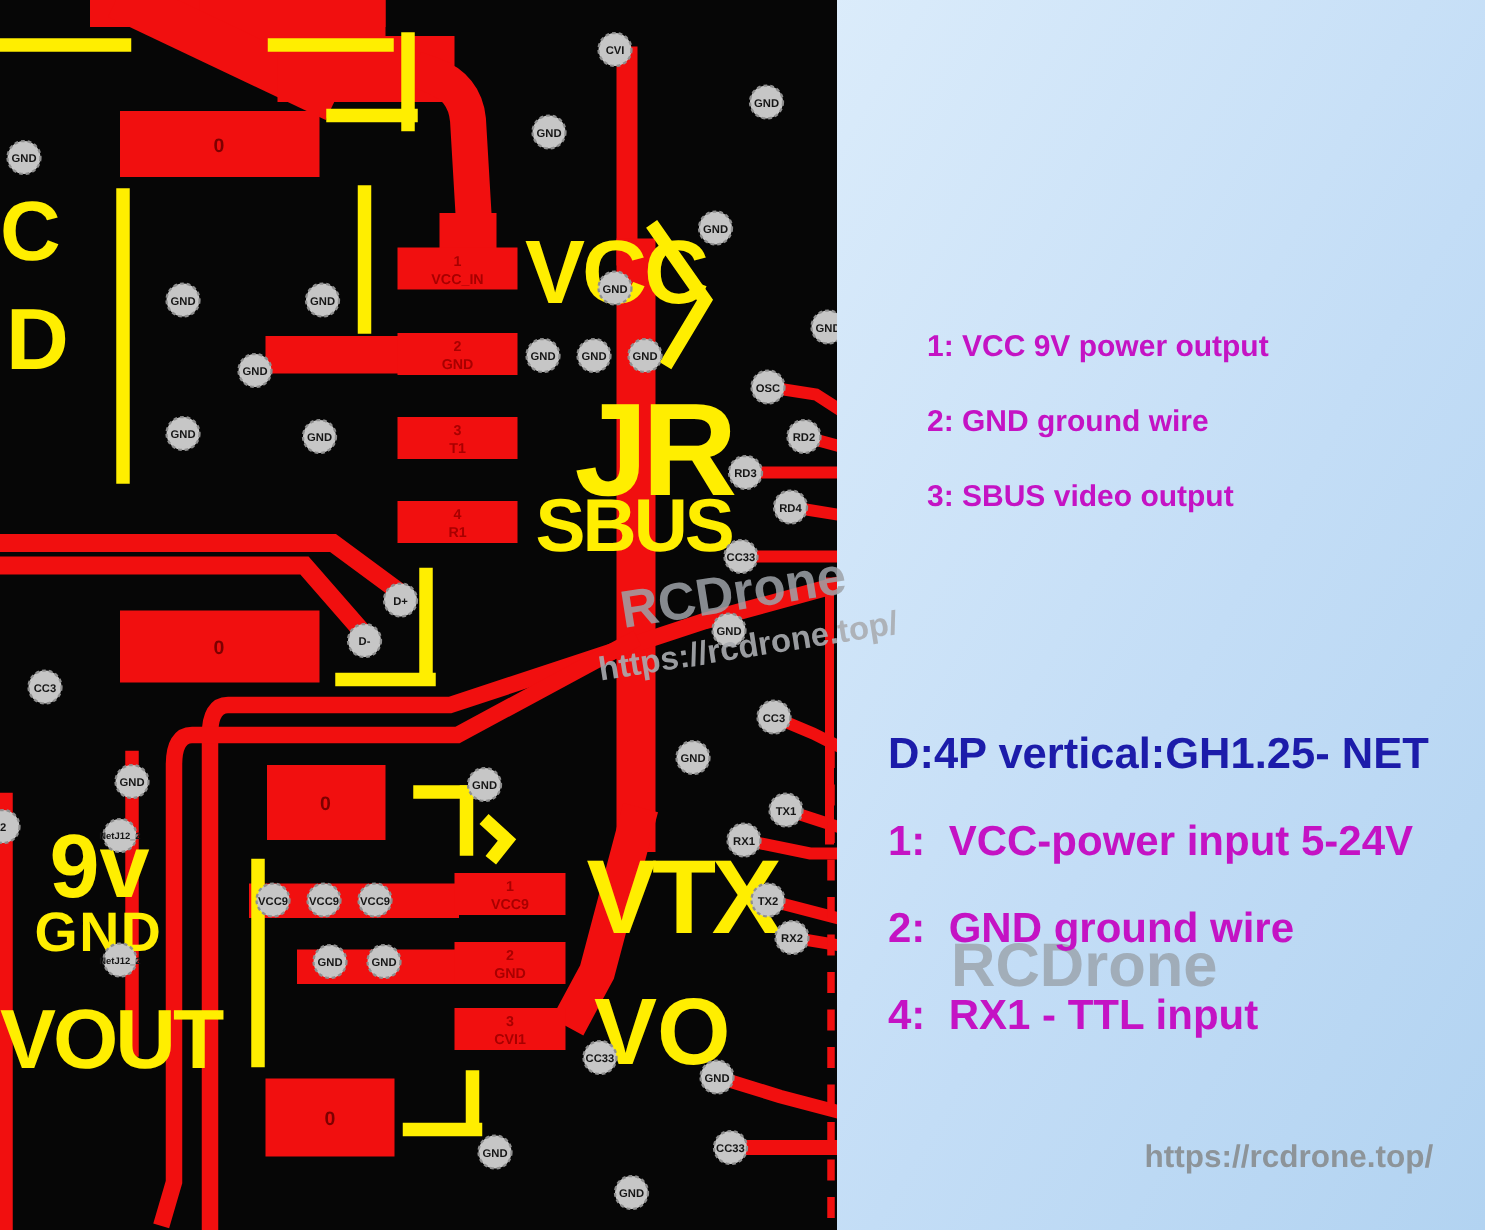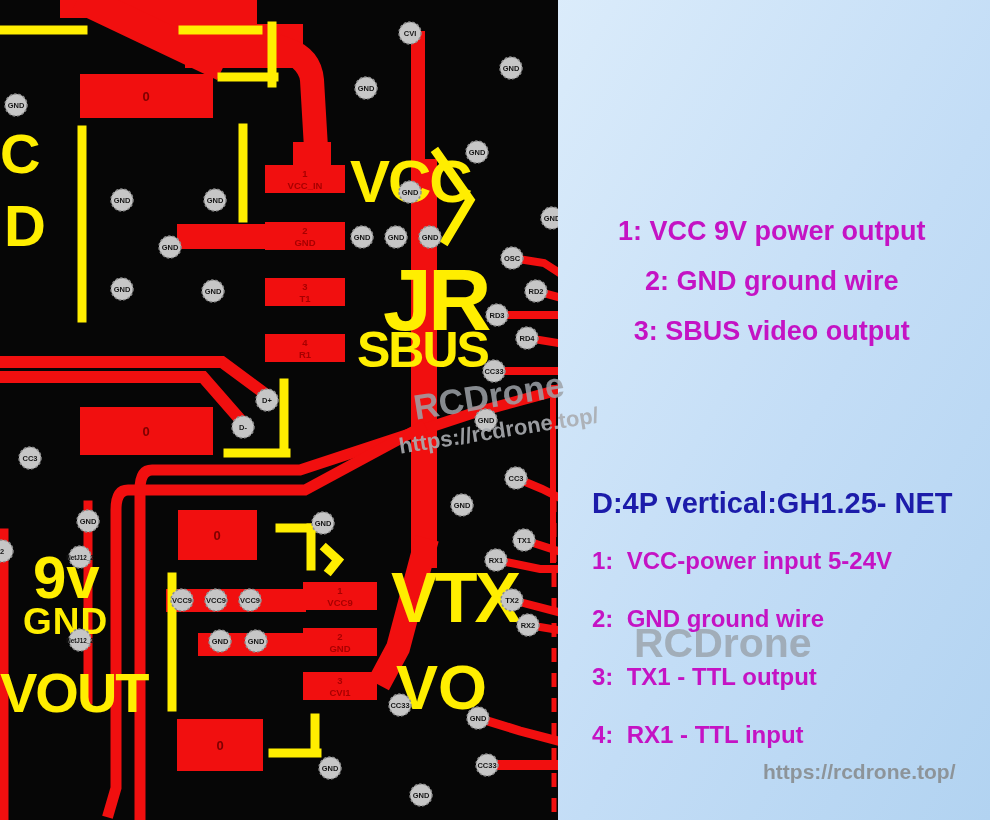--- a/index.html
+++ b/index.html
@@ -22,23 +22,23 @@
   .wm-pcb-brand{left:413px;top:376px;font-size:35px;transform:rotate(-9deg);}
   .wm-pcb-url{left:398px;top:418px;font-size:22px;transform:rotate(-9deg);color:rgba(170,172,176,.9);}
   .wm-panel-brand{left:634px;top:620px;font-size:41px;color:rgba(135,135,135,.55);z-index:1;}
   .wm-panel-url{left:763px;top:760px;font-size:21px;color:#8d9499;z-index:2;}
   .block{position:absolute;z-index:2;}
   .block-c{left:618px;top:206px;}
   .block-d{left:592px;top:474px;}
   .block .title{font-weight:bold;white-space:pre;}
   .block .line{font-weight:bold;white-space:pre;}
   .block-c .title{font-size:28px;line-height:50px;color:#1c1caa;}
-  .block-c .line{font-size:27px;line-height:50px;color:#c413c4;text-align:center;}
+  .block-c .line{font-size:20px;line-height:50px;color:#c413c4;}
   .block-d .title{font-size:29px;line-height:58px;color:#1c1caa;}
-  .block-d .line{font-size:24px;line-height:58px;color:#c413c4;}
+  .block-d .line{font-size:28px;line-height:58px;color:#c413c4;}
 </style>
 </head>
 <body>
 
 <div class="stage">
 
   <div class="pcb-wrap">
   <svg width="558" height="820" viewBox="0 0 558 820">
     <rect x="0" y="0" width="558" height="820" fill="#060606"></rect>
 
@@ -340,17 +340,16 @@
   <div class="block block-c">
     <div class="line">1: VCC 9V power output</div>
     <div class="line">2: GND ground wire</div>
     <div class="line">3: SBUS video output</div>
   </div>
 
   <div class="block block-d">
     <div class="title">D:4P vertical:GH1.25- NET</div>
     <div class="line">1:  VCC-power input 5-24V</div>
     <div class="line">2:  GND ground wire</div>
-    <div class="line">3:  TX1 - TTL output</div>
     <div class="line">4:  RX1 - TTL input</div>
   </div>
 
 </div>
 
 </body></html>

